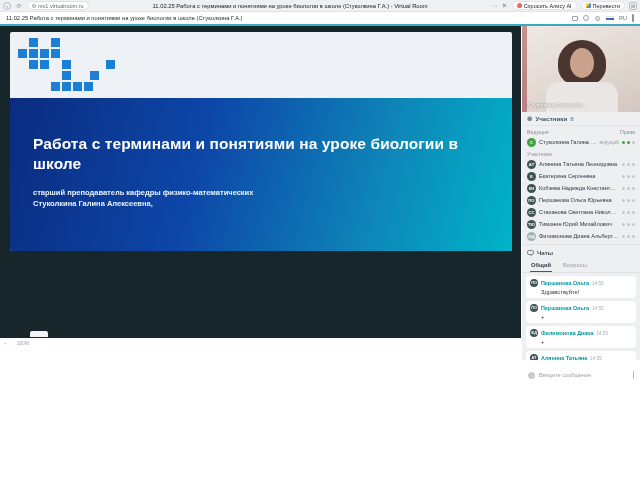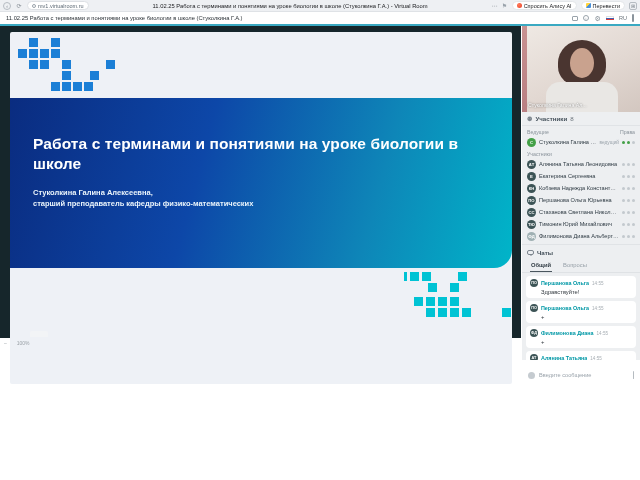--- a/index.html
+++ b/index.html
@@ -32,21 +32,21 @@
   .app-ic.box { border:1px solid #9aa3ab; border-radius:1px; width:6px; height:5px; }
   .app-ic.circ { border:1px solid #9aa3ab; border-radius:50%; width:6px; height:6px; font-size:4px; color:#9aa3ab;
     display:flex; align-items:center; justify-content:center;}
   .ru-flag { width:8px; height:5px; display:flex; flex-direction:column; border-radius:1px; overflow:hidden; flex:0 0 auto;}
   .ru-flag div { flex:1; }
   .lang { font-size:5.5px; color:#6b747c; flex:0 0 auto;}
   .accent-line { position:absolute; left:0; top:24px; width:640px; height:2px; background:#3aa9c2; }
 
   
   .stage { position:absolute; left:0; top:26px; width:521px; height:312px; background:#16262b; }
-  .slide { position:absolute; left:10px; top:6px; width:502px; height:352px; background:#eef1f6; border-radius:2px; overflow:hidden; }
+  .slide { position:absolute; left:10px; top:6px; width:502px; height:219px; background:#eef1f6; border-radius:2px; overflow:hidden; }
   .mosaic { position:absolute; width:9px; height:9px; background:transparent; }
   .mosaic.blue { left:8px; top:6px;
     box-shadow: 11px 0 0 #1b7fd6, 33px 0 0 #1b7fd6,
       0 11px 0 #1b7fd6, 11px 11px 0 #1b7fd6, 22px 11px 0 #1b7fd6, 33px 11px 0 #1b7fd6,
       11px 22px 0 #1b7fd6, 22px 22px 0 #1b7fd6, 44px 22px 0 #1b7fd6, 88px 22px 0 #1b7fd6,
       44px 33px 0 #1b7fd6, 72px 33px 0 #1b7fd6,
       33px 44px 0 #1b7fd6, 44px 44px 0 #1b7fd6, 55px 44px 0 #1b7fd6, 66px 44px 0 #1b7fd6; }
   .mosaic.blue::after{content:"";position:absolute;width:9px;height:9px;border-radius:2px;}
   .mosaic.teal { left:385px; top:240px;
     box-shadow: 3px 0 0 #00c3d4, 15px 0 0 #00c3d4, 27px 0 0 #00c3d4, 63px 0 0 #00c3d4,
@@ -158,22 +158,22 @@
     <div style="width:2px;height:8px;background:#8b949c;border-radius:1px;"></div>
   </div>
   <div class="accent-line"></div>
 
   <div class="stage">
     <div class="slide">
       <div class="mosaic blue"></div>
       <div class="slide-panel">
         <div class="slide-title">Работа с терминами и понятиями на уроке биологии в школе</div>
         <div class="slide-author">
+          <div>старший преподаватель кафедры  физико-математических</div>
           <div>Стуколкина Галина Алексеевна,</div>
-          <div>старший преподаватель кафедры  физико-математических</div>
         </div>
       </div>
       <div class="mosaic teal"></div>
     </div>
     <div class="stage-tab"></div>
   </div>
 
   <div class="zoom-ctrl">
     <span>–</span>
     <span>100%</span>

